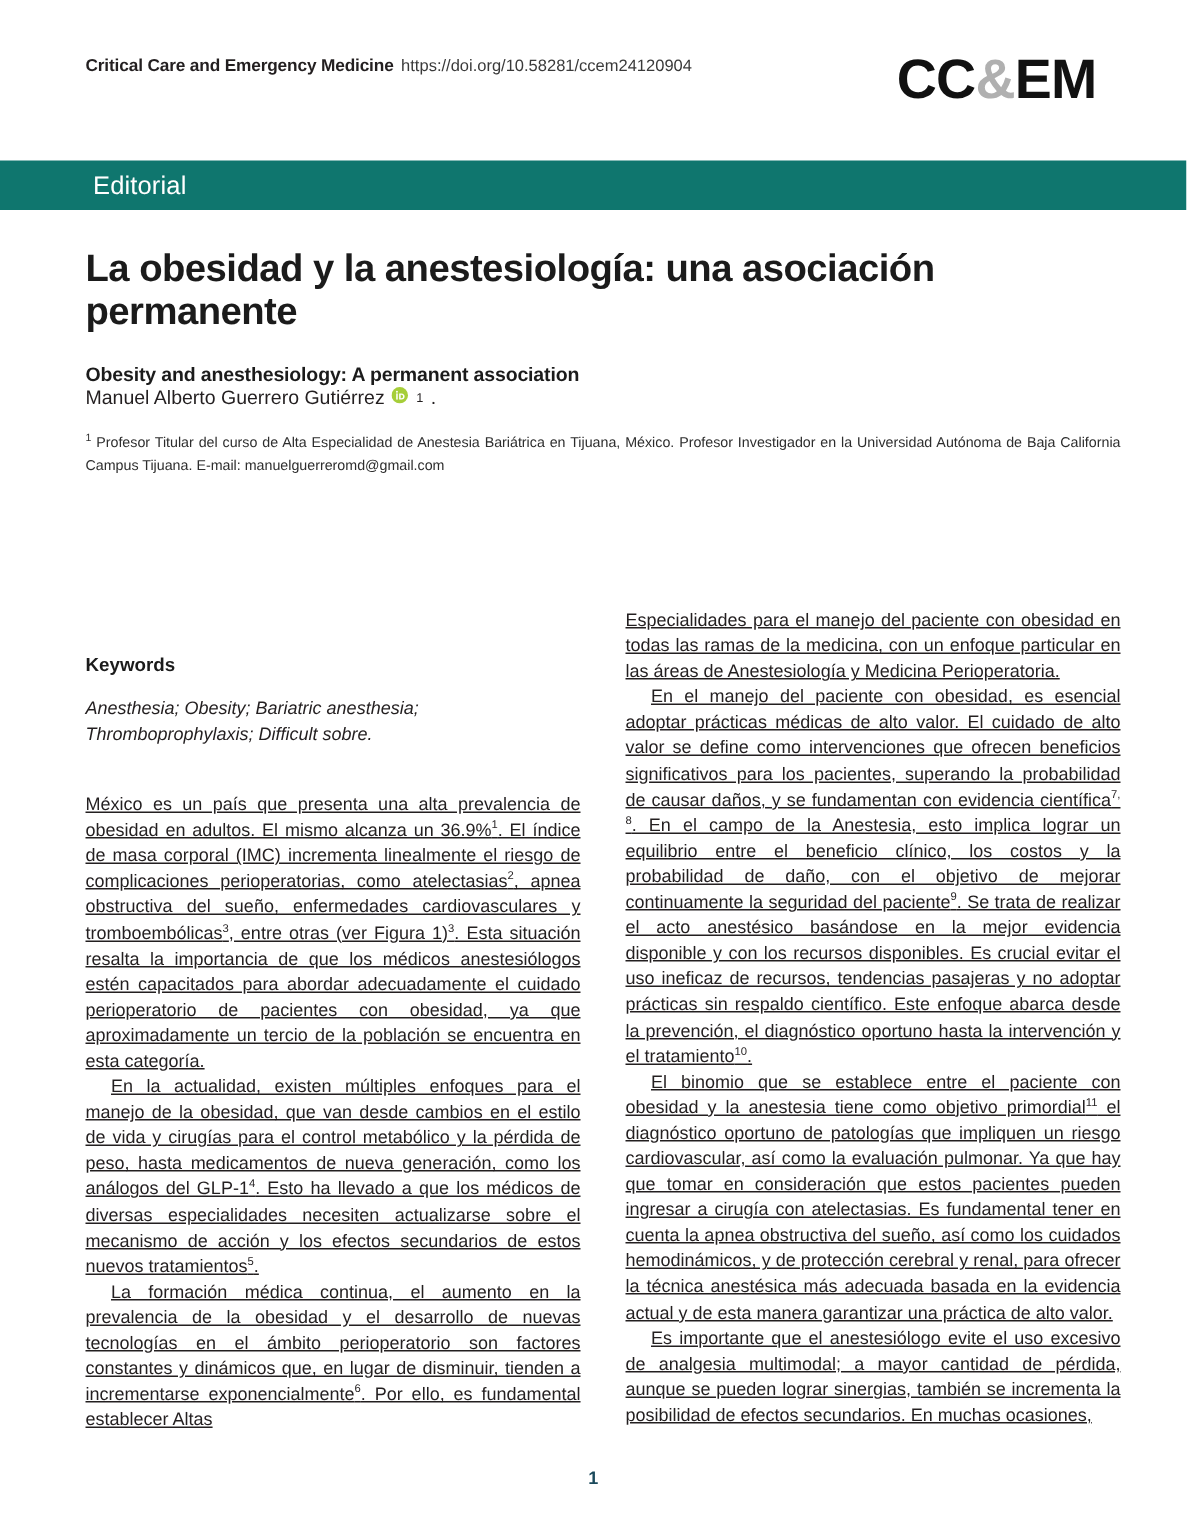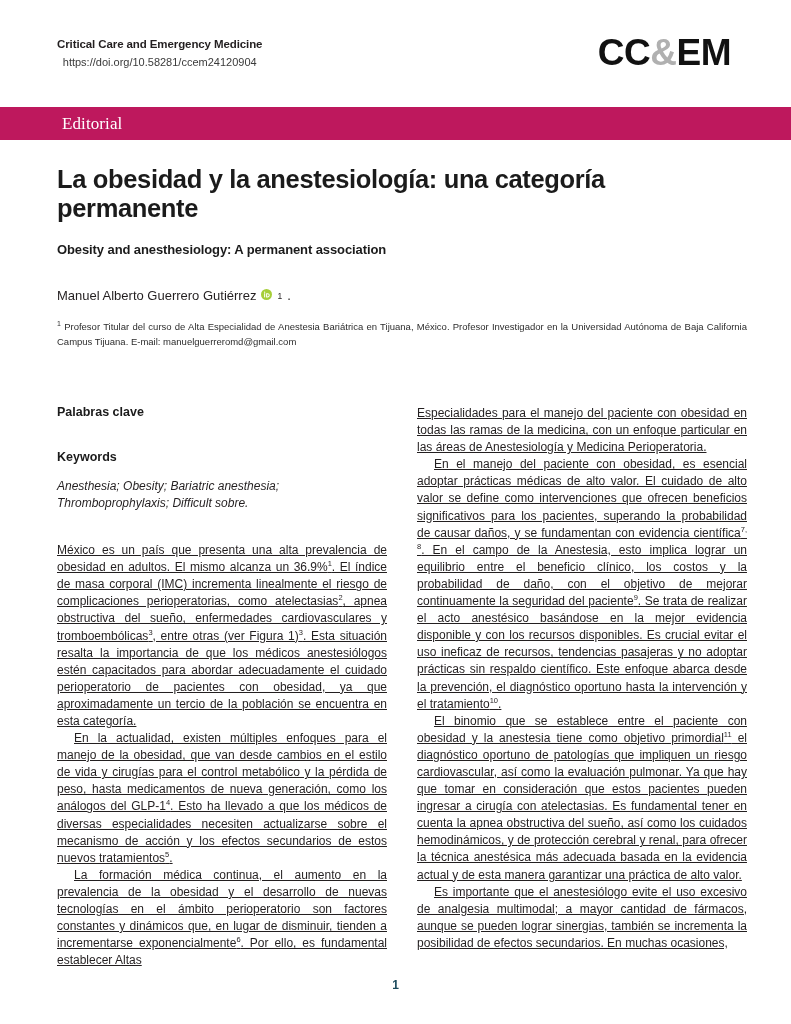--- a/index.html
+++ b/index.html
@@ -23,21 +23,21 @@
     top: 0; left: 0; right: 0;
     height: 107px;
     display: flex;
     align-items: flex-start;
     justify-content: space-between;
     padding: 38px 60px 0 57px;
     box-sizing: border-box;
   }
   .journal-block {
     display: flex;
-    flex-direction: column;
+    flex-direction: row;
     gap: 5px;
   }
   .journal-name {
     font-size: 11.5px;
     font-weight: bold;
     letter-spacing: -0.1px;
     color: #231f20;
     line-height: 1.1;
   }
   .journal-doi {
@@ -85,24 +85,23 @@
     line-height: 1;
   }
   .ccem-amp { color: #b0b0b0; }
 
   
   .section-banner {
     position: absolute;
     top: 107px; left: 0;
     width: 791px;
     height: 33px;
-    background: #be185d;
-    display: flex;
-    align-items: center;
-    font-family: Liberation Serif, serif;
+    background: #0f766e;
+    display: flex;
+    align-items: center;
   }
   .section-banner-label {
     color: #ffffff;
     font-size: 17px;
     font-weight: normal;
     padding-left: 62px;
     letter-spacing: 0.1px;
   }
 
   
@@ -122,21 +121,20 @@
   .article-subtitle {
     font-size: 13px;
     font-weight: bold;
     color: #1b1b1b;
     margin: 19px 0 0 0;
     letter-spacing: -0.1px;
   }
   .author-line {
     font-size: 13px;
     color: #231f20;
-    margin-top: 31px;
     display: flex;
     align-items: center;
     gap: 5px;
   }
   .orcid-icon {
     display: inline-block;
     vertical-align: middle;
   }
   .author-sup {
     font-size: 8.5px;
@@ -222,21 +220,21 @@
 
     <div class="ccem-logo"><span>CC</span><span class="ccem-amp">&amp;</span><span>EM</span></div>
   </div>
 </header>
 
 <div class="section-banner">
   <span class="section-banner-label">Editorial</span>
 </div>
 
 <section class="title-area">
-  <h1 class="article-title">La obesidad y la anestesiología: una categoría permanente</h1>
+  <h1 class="article-title">La obesidad y la anestesiología: una asociación permanente</h1>
   <p class="article-subtitle">Obesity and anesthesiology: A permanent association</p>
 
   <div class="author-line">
     <span>Manuel Alberto Guerrero Gutiérrez</span>
     <span class="orcid-icon">
       <svg width="11" height="11" viewBox="0 0 16 16" aria-hidden="true">
         <circle cx="8" cy="8" r="8" fill="#A6CE39"></circle>
         <circle cx="5.3" cy="4.6" r="0.95" fill="#ffffff"></circle>
         <rect x="4.55" y="6.2" width="1.5" height="6" fill="#ffffff"></rect>
         <path d="M7.4 6.2 L7.4 12.2 L9.6 12.2 C11.6 12.2 12.7 10.9 12.7 9.2 C12.7 7.5 11.6 6.2 9.6 6.2 Z M8.9 7.5 L9.5 7.5 C10.7 7.5 11.2 8.3 11.2 9.2 C11.2 10.1 10.7 10.9 9.5 10.9 L8.9 10.9 Z" fill="#ffffff"></path>
@@ -245,38 +243,37 @@
     <span class="author-sup">1</span>
       <span>.</span>
   </div>
 
   <p class="affiliation"><span class="affil-sup">1</span> <span>Profesor Titular del curso de Alta Especialidad de Anestesia Bariátrica en Tijuana, México. Profesor Investigador en la Universidad Autónoma de Baja California Campus Tijuana. E-mail: manuelguerreromd@gmail.com</span></p>
 </section>
 
 <section class="body-columns">
 
   <div class="column col-left">
-    <h2 class="kw-heading">Palabras clave</h2>
 
     <h2 class="kw-heading second">Keywords</h2>
     <p class="kw-text italic">Anesthesia; Obesity; Bariatric anesthesia; Thromboprophylaxis; Difficult sobre.</p>
 
     <div class="para-stack">
       <p class="para"><span>México es un país que presenta una alta prevalencia de obesidad en adultos. El mismo alcanza un 36.9%</span><sup>1</sup><span>. El índice de masa corporal (IMC) incrementa linealmente el riesgo de complicaciones perioperatorias, como atelectasias</span><sup>2</sup><span>, apnea obstructiva del sueño, enfermedades cardiovasculares y tromboembólicas</span><sup>3</sup><span>, entre otras (ver Figura 1)</span><sup>3</sup><span>. Esta situación resalta la importancia de que los médicos anestesiólogos estén capacitados para abordar adecuadamente el cuidado perioperatorio de pacientes con obesidad, ya que aproximadamente un tercio de la población se encuentra en esta categoría.</span></p>
 
       <p class="para indent"><span>En la actualidad, existen múltiples enfoques para el manejo de la obesidad, que van desde cambios en el estilo de vida y cirugías para el control metabólico y la pérdida de peso, hasta medicamentos de nueva generación, como los análogos del GLP-1</span><sup>4</sup><span>. Esto ha llevado a que los médicos de diversas especialidades necesiten actualizarse sobre el mecanismo de acción y los efectos secundarios de estos nuevos tratamientos</span><sup>5</sup><span>.</span></p>
 
       <p class="para indent"><span>La formación médica continua, el aumento en la prevalencia de la obesidad y el desarrollo de nuevas tecnologías en el ámbito perioperatorio son factores constantes y dinámicos que, en lugar de disminuir, tienden a incrementarse exponencialmente</span><sup>6</sup><span>. Por ello, es fundamental establecer Altas</span></p>
     </div>
   </div>
 
   <div class="column col-right">
     <p class="para">Especialidades para el manejo del paciente con obesidad en todas las ramas de la medicina, con un enfoque particular en las áreas de Anestesiología y Medicina Perioperatoria.</p>
 
     <p class="para indent"><span>En el manejo del paciente con obesidad, es esencial adoptar prácticas médicas de alto valor. El cuidado de alto valor se define como intervenciones que ofrecen beneficios significativos para los pacientes, superando la probabilidad de causar daños, y se fundamentan con evidencia científica</span><sup>7, 8</sup><span>. En el campo de la Anestesia, esto implica lograr un equilibrio entre el beneficio clínico, los costos y la probabilidad de daño, con el objetivo de mejorar continuamente la seguridad del paciente</span><sup>9</sup><span>. Se trata de realizar el acto anestésico basándose en la mejor evidencia disponible y con los recursos disponibles. Es crucial evitar el uso ineficaz de recursos, tendencias pasajeras y no adoptar prácticas sin respaldo científico. Este enfoque abarca desde la prevención, el diagnóstico oportuno hasta la intervención y el tratamiento</span><sup>10</sup><span>.</span></p>
 
     <p class="para indent"><span>El binomio que se establece entre el paciente con obesidad y la anestesia tiene como objetivo primordial</span><sup>11</sup><span> el diagnóstico oportuno de patologías que impliquen un riesgo cardiovascular, así como la evaluación pulmonar. Ya que hay que tomar en consideración que estos pacientes pueden ingresar a cirugía con atelectasias. Es fundamental tener en cuenta la apnea obstructiva del sueño, así como los cuidados hemodinámicos, y de protección cerebral y renal, para ofrecer la técnica anestésica más adecuada basada en la evidencia actual y de esta manera garantizar una práctica de alto valor.</span></p>
 
-    <p class="para indent">Es importante que el anestesiólogo evite el uso excesivo de analgesia multimodal; a mayor cantidad de fármacos, aunque se pueden lograr sinergias, también se incrementa la posibilidad de efectos secundarios. En muchas ocasiones,</p>
+    <p class="para indent">Es importante que el anestesiólogo evite el uso excesivo de analgesia multimodal; a mayor cantidad de pérdida, aunque se pueden lograr sinergias, también se incrementa la posibilidad de efectos secundarios. En muchas ocasiones,</p>
   </div>
 </section>
 
 <div class="page-number">1</div>
 
 </body></html>

